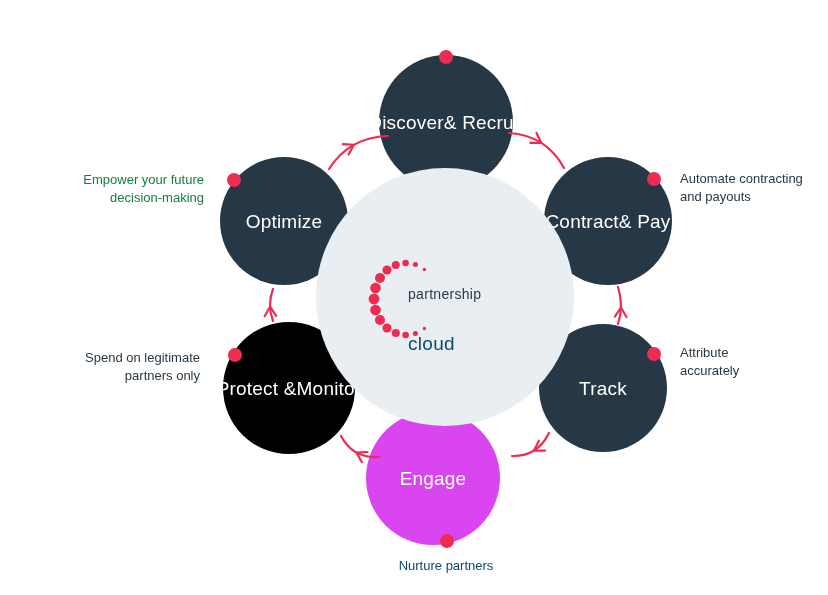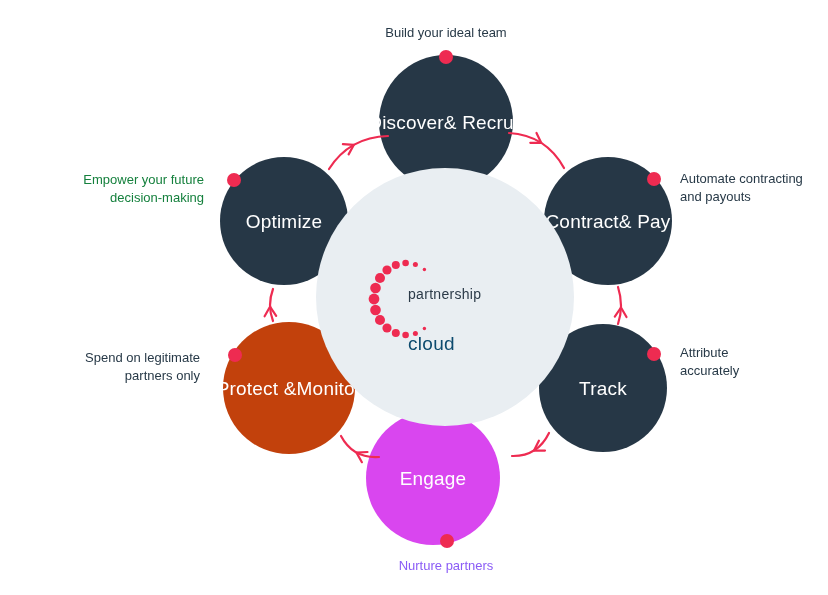--- a/index.html
+++ b/index.html
@@ -53,21 +53,21 @@
     <span class="nline">&amp; Pay</span>
   </div>
   <div class="node" style="left: 539px; top: 324px; width: 128px; height: 128px; background: rgb(38, 55, 70);">
     <span class="nline">Track</span>
     <span class="nline"></span>
   </div>
   <div class="node" style="left: 366px; top: 411px; width: 134px; height: 134px; background: #d946ef;">
     <span class="nline">Engage</span>
     <span class="nline"></span>
   </div>
-  <div class="node" style="left: 223px; top: 322px; width: 132px; height: 132px; background: #c2410c;">
+  <div class="node" style="left: 223px; top: 322px; width: 132px; height: 132px; background: #000000;">
     <span class="nline">Protect &amp;</span>
     <span class="nline">Monitor</span>
   </div>
   <div class="node" style="left: 220px; top: 157px; width: 128px; height: 128px; background: rgb(38, 55, 70);">
     <span class="nline">Optimize</span>
     <span class="nline"></span>
   </div>
 
   <div id="center-circle" style="background: rgb(233, 238, 242);"></div>
   <div id="logo-text">
@@ -75,33 +75,29 @@
     <span class="l2" style="color: #0c4a6e; margin-top: 28px;">cloud</span>
   </div>
 
   <div class="marker-dot" style="left: 439px; top: 50px; background: rgb(238, 43, 81);"></div>
   <div class="marker-dot" style="left: 647px; top: 172px; background: rgb(238, 43, 81);"></div>
   <div class="marker-dot" style="left: 647px; top: 347px; background: rgb(238, 43, 81);"></div>
   <div class="marker-dot" style="left: 440px; top: 534px; background: rgb(238, 43, 81);"></div>
   <div class="marker-dot" style="left: 228px; top: 348px; background: rgb(238, 43, 81);"></div>
   <div class="marker-dot" style="left: 227px; top: 173px; background: rgb(238, 43, 81);"></div>
 
-  <div class="caption c-center" style="left: 296px; top: 24px; width: 300px; color: rgb(39, 57, 71);">
-    <span>Build your ideal team</span>
-    <span></span>
-  </div>
   <div class="caption c-left" style="left: 680px; top: 170px; width: 150px; color: rgb(39, 57, 71);">
     <span>Automate contracting</span>
     <span>and payouts</span>
   </div>
   <div class="caption c-left" style="left: 680px; top: 344px; width: 150px; color: rgb(39, 57, 71);">
     <span>Attribute</span>
     <span>accurately</span>
   </div>
-  <div class="caption c-center" style="left: 296px; top: 557px; width: 300px; color: #8b5cf6;">
+  <div class="caption c-center" style="left: 296px; top: 557px; width: 300px; color: #0c4a6e;">
     <span>Nurture partners</span>
   </div>
   <div class="caption c-right" style="left: 40px; top: 349px; width: 160px; color: rgb(39, 57, 71);">
     <span>Spend on legitimate</span>
     <span>partners only</span>
   </div>
   <div class="caption c-right" style="left: 44px; top: 171px; width: 160px; color: #15803d;">
     <span>Empower your future</span>
     <span>decision-making</span>
   </div>

